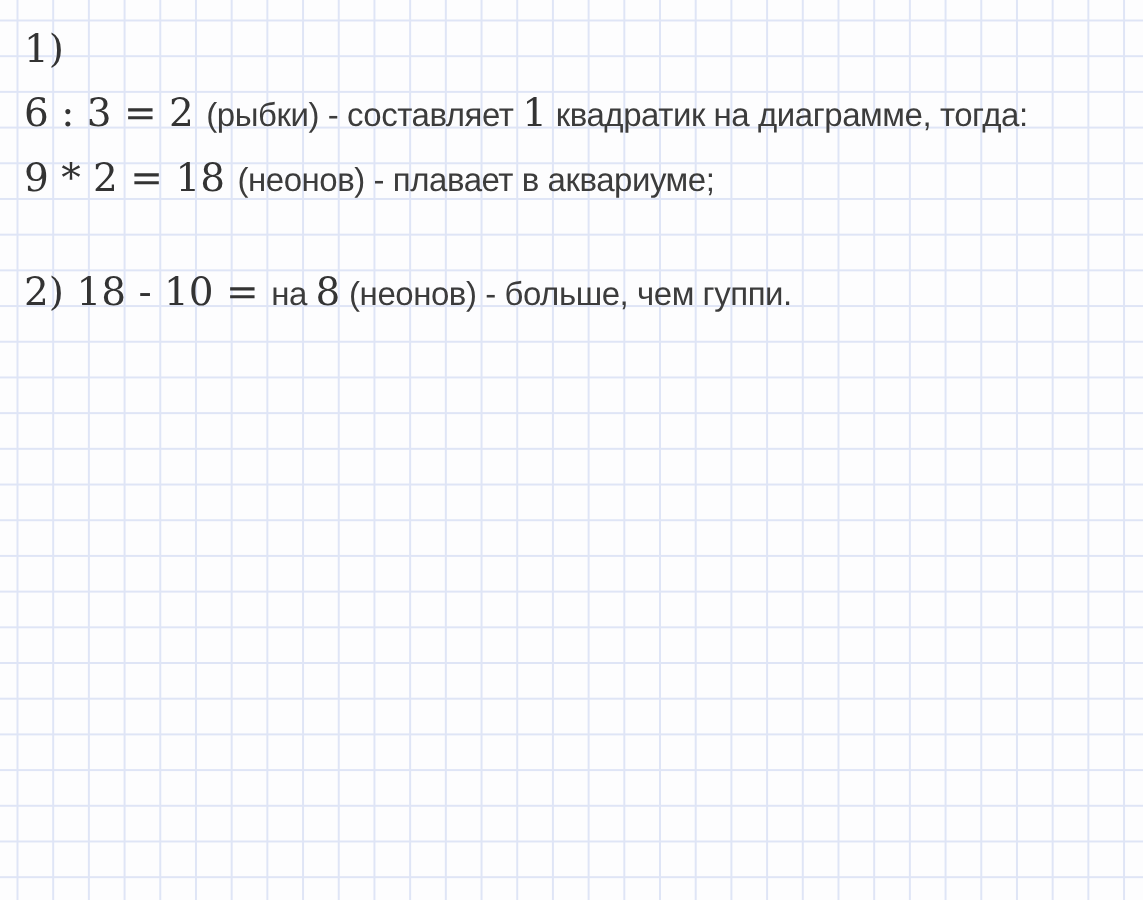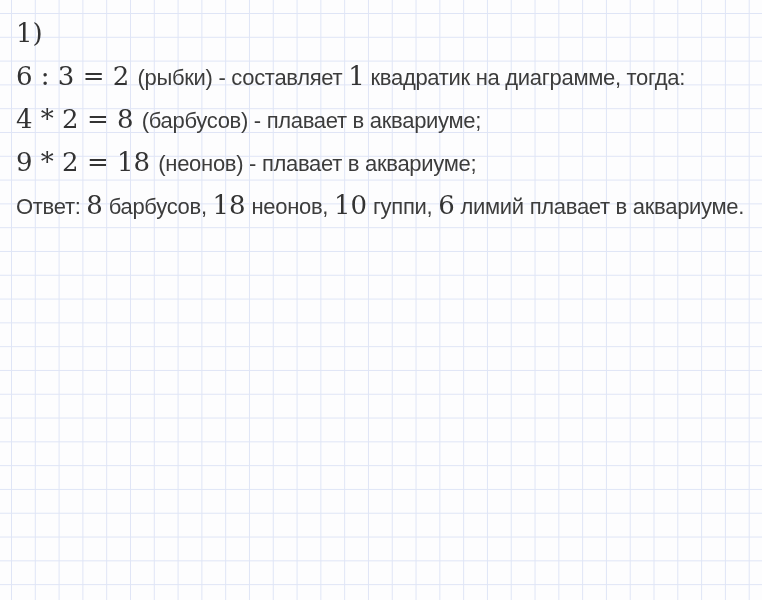--- a/index.html
+++ b/index.html
@@ -42,17 +42,16 @@
     color: #3c3c3c;
   }
 </style>
 </head>
 <body>
 
 <div class="page">
   <div class="content">
       <div class="line"><span class="m">1)</span></div>
       <div class="line"><span class="m">6 : 3 = 2 </span><span class="t">(рыбки) - составляет </span><span class="m">1</span><span class="t"> квадратик на диаграмме, тогда:</span></div>
-      <div class="line"><span class="m">4 * 2 = 8 </span><span class="t">(барбусов) - плавает в аквариуме;</span></div>
       <div class="line"><span class="m">9 * 2 = 18 </span><span class="t">(неонов) - плавает в аквариуме;</span></div>
-      <div class="line"><span class="t">Ответ: </span><span class="m">8</span><span class="t"> барбусов, </span><span class="m">18</span><span class="t"> неонов, </span><span class="m">10</span><span class="t"> гуппи, </span><span class="m">6</span><span class="t"> лимий плавает в аквариуме.</span></div>
+      <div class="line gap"><span class="m">2) 18 - 10 = </span><span class="t">на </span><span class="m">8</span><span class="t"> (неонов) - больше, чем гуппи.</span></div>
     </div>
 </div>
 
 </body></html>

